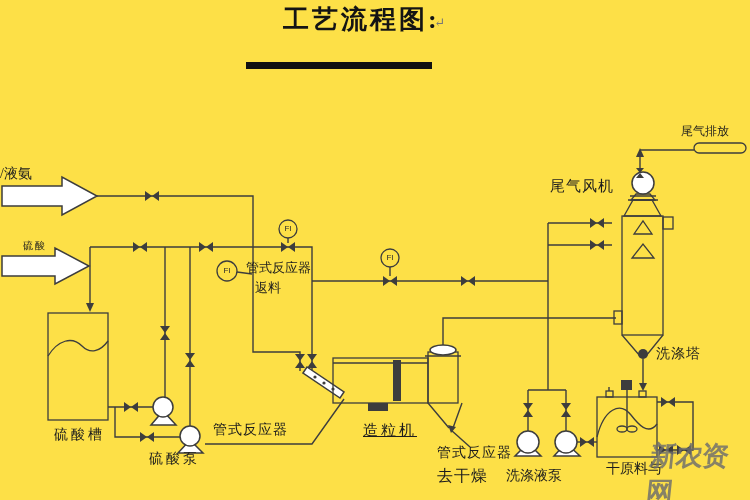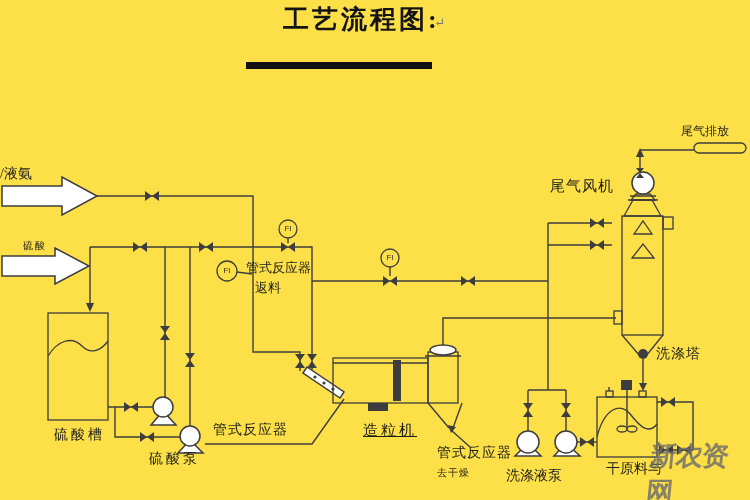--- a/index.html
+++ b/index.html
@@ -222,21 +222,21 @@
   <div class="lbl" style="left:54px;top:427px;font-size:14px;letter-spacing:3px;">硫酸槽</div>
   <div class="lbl" style="left:149px;top:451px;font-size:14px;letter-spacing:3px;">硫酸泵</div>
 
   <div class="lbl" style="left:246px;top:261px;font-size:13px;">管式反应器</div>
   <div class="lbl" style="left:255px;top:281px;font-size:13px;font-family:Liberation Serif, serif;">返料</div>
 
   <div class="lbl" style="left:213px;top:422px;font-size:14px;letter-spacing:1px;">管式反应器</div>
   <div class="lbl" style="left:363px;top:422px;font-size:15px;letter-spacing:3px;text-decoration:underline;">造粒机</div>
 
   <div class="lbl" style="left:437px;top:445px;font-size:14px;letter-spacing:1px;">管式反应器</div>
-  <div class="lbl" style="left:437px;top:467px;font-size:10px;letter-spacing:1px;">去干燥</div>
+  <div class="lbl" style="left:437px;top:467px;font-size:16px;letter-spacing:1px;">去干燥</div>
 
   <div class="lbl" style="left:550px;top:178px;font-size:15px;letter-spacing:1px;">尾气风机</div>
   <div class="lbl" style="left:681px;top:125px;font-size:12px;">尾气排放</div>
   <div class="lbl" style="left:656px;top:346px;font-size:14px;letter-spacing:1px;">洗涤塔</div>
   <div class="lbl" style="left:506px;top:460px;font-size:14px;margin-top:8px;">洗涤液泵</div>
   <div class="lbl" style="left:606px;top:461px;font-size:14px;">干原料与</div>
 
   <div class="fi" style="left:281px;top:224px;">FI</div>
   <div class="fi" style="left:220px;top:266px;">FI</div>
   <div class="fi" style="left:383px;top:253px;">FI</div>

